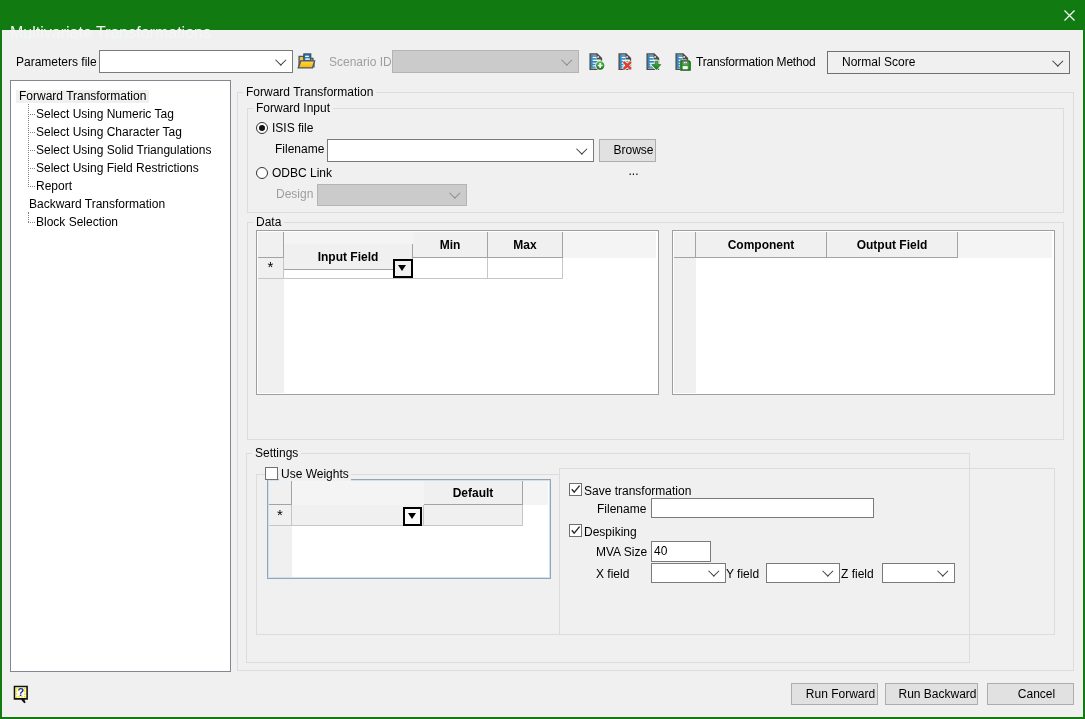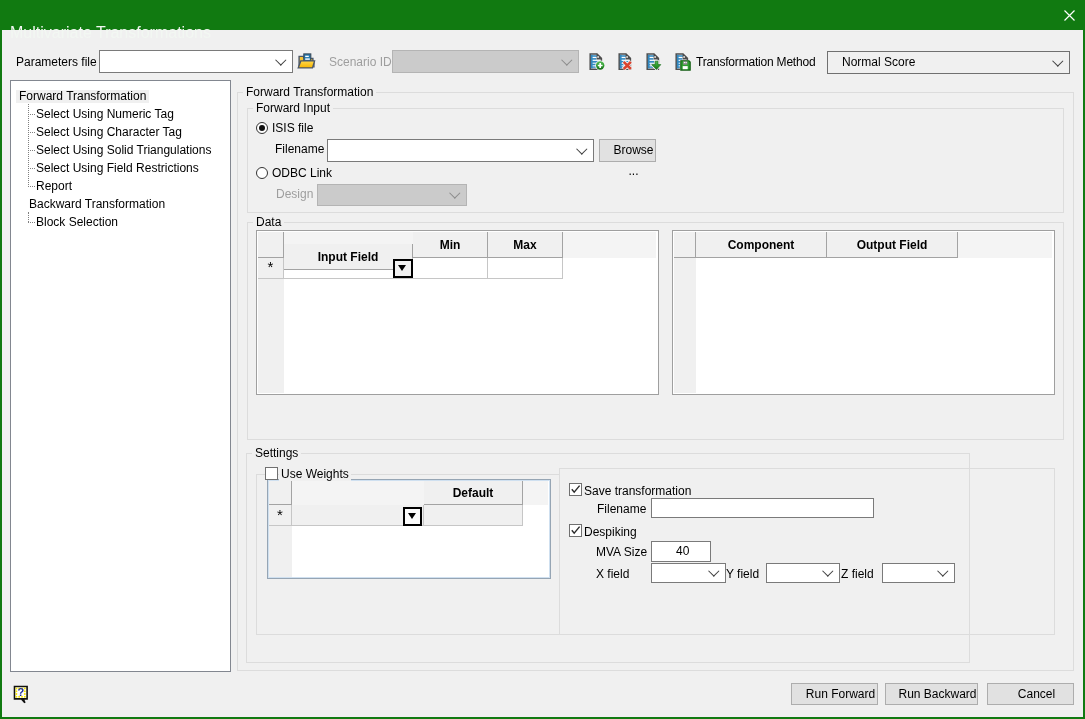--- a/index.html
+++ b/index.html
@@ -214,21 +214,21 @@
 <div class="lbl" style="left:584px; top:484px;">Save transformation</div>
 <div class="lbl" style="left:597px; top:502px;">Filename</div>
 <div class="tb" style="left:651px; top:498px; width:223px; height:20px;"></div>
 <div class="ckb" style="left:569px; top:524px;">
     <svg width="11" height="11" viewBox="0 0 11 11" style="position:absolute;left:0;top:0;">
       <path d="M1.8 5.2 L4.2 8.2 L9.6 1.6" stroke="#2b2b2b" stroke-width="1.4" fill="none"></path>
     </svg>
   </div>
 <div class="lbl" style="left:584px; top:525px;">Despiking</div>
 <div class="lbl" style="left:596px; top:545px;">MVA Size</div>
-<div class="tb" style="left:651px; top:541px; width:60px; height:21px; padding-left:24px;">40</div>
+<div class="tb" style="left:651px; top:541px; width:60px; height:21px; padding-left:2px;">40</div>
 <div class="lbl" style="left:596px; top:567px;">X field</div>
 <div class="combo" style="left:651px; top:563px; width:75px; height:20px;">
     <span class="chev"></span>
   </div>
 <div class="lbl" style="left:726px; top:567px;">Y field</div>
 <div class="combo" style="left:766px; top:563px; width:74px; height:20px;">
     <span class="chev"></span>
   </div>
 <div class="lbl" style="left:841px; top:567px;">Z field</div>
 <div class="combo" style="left:882px; top:563px; width:73px; height:20px;">

